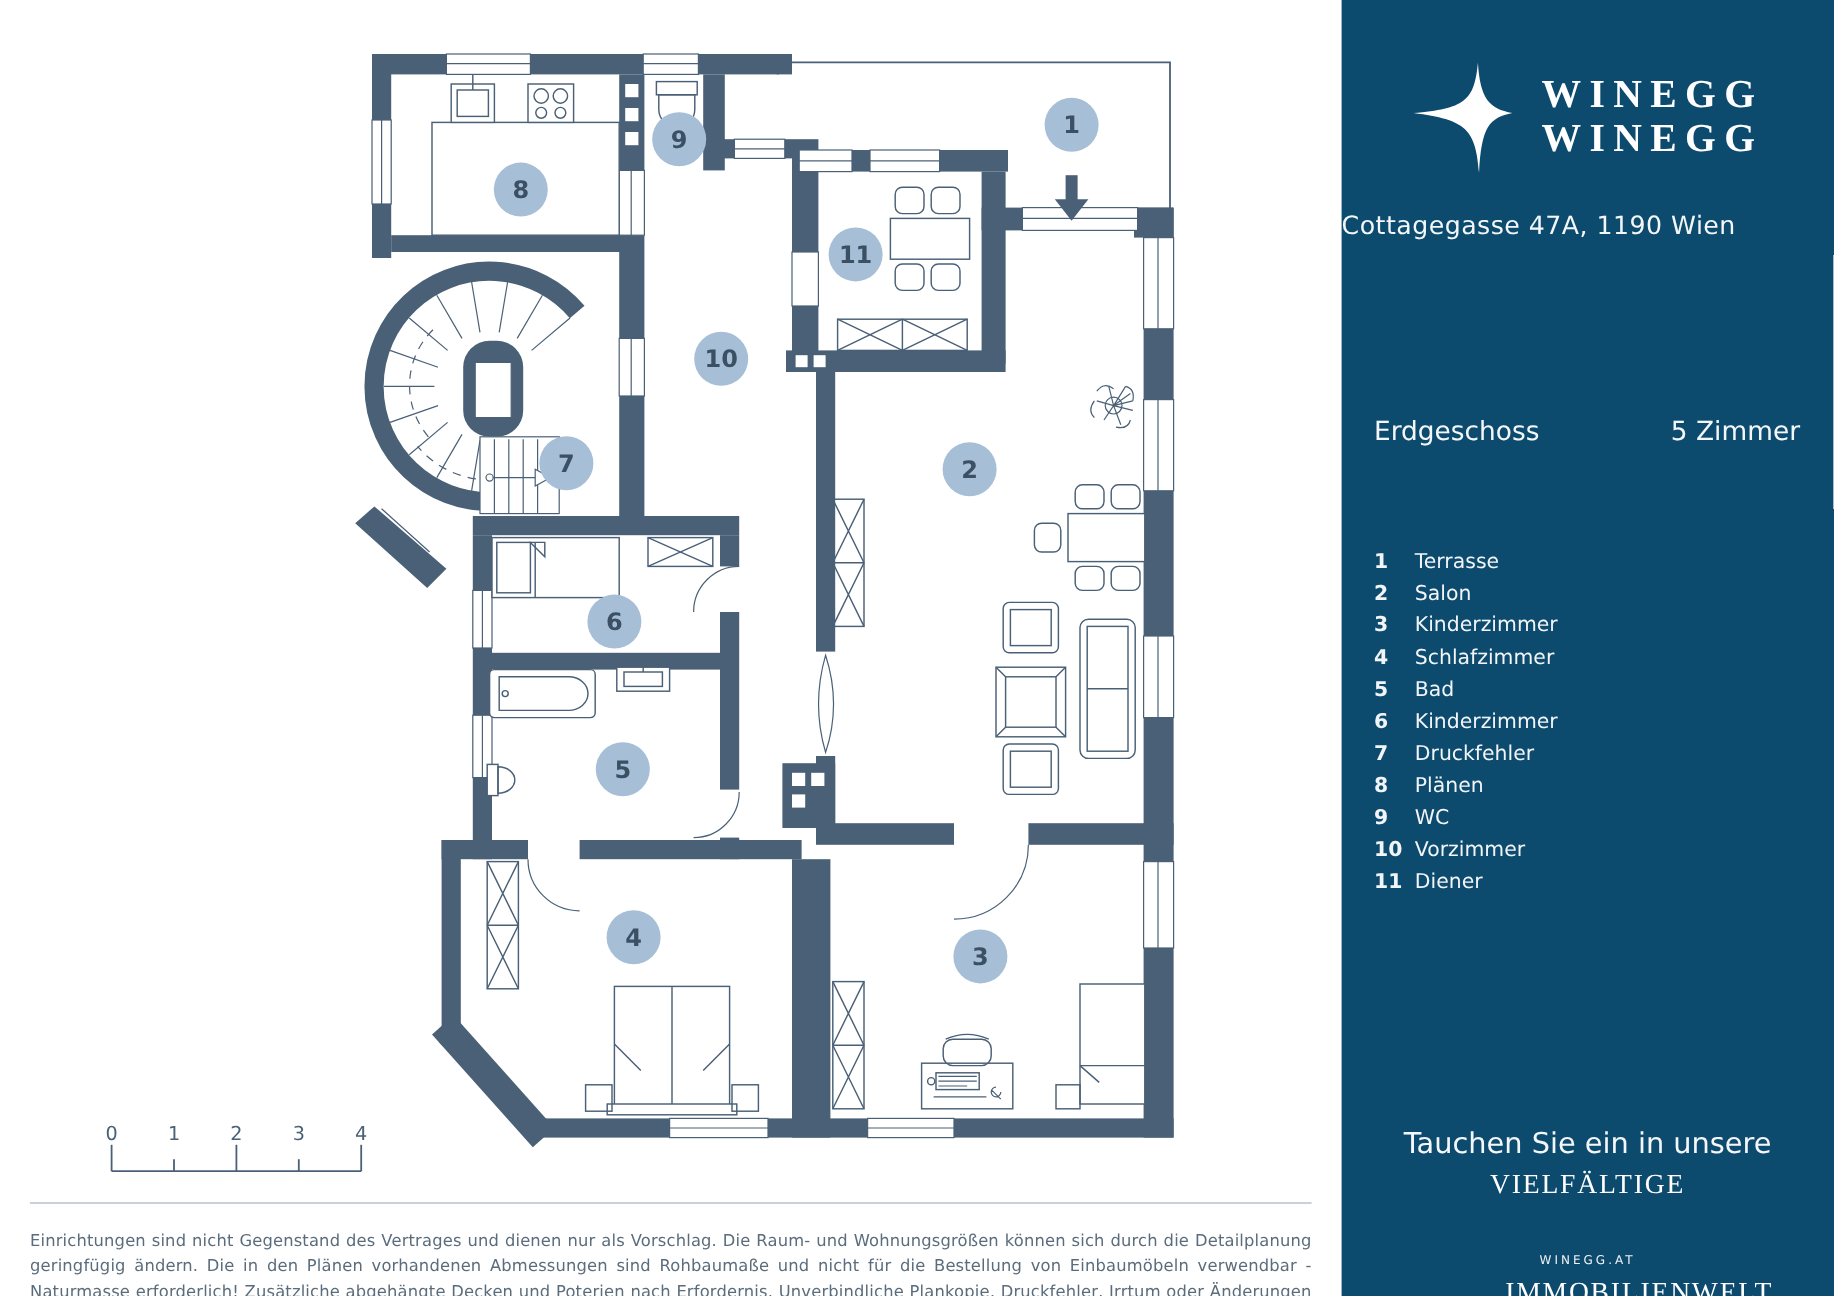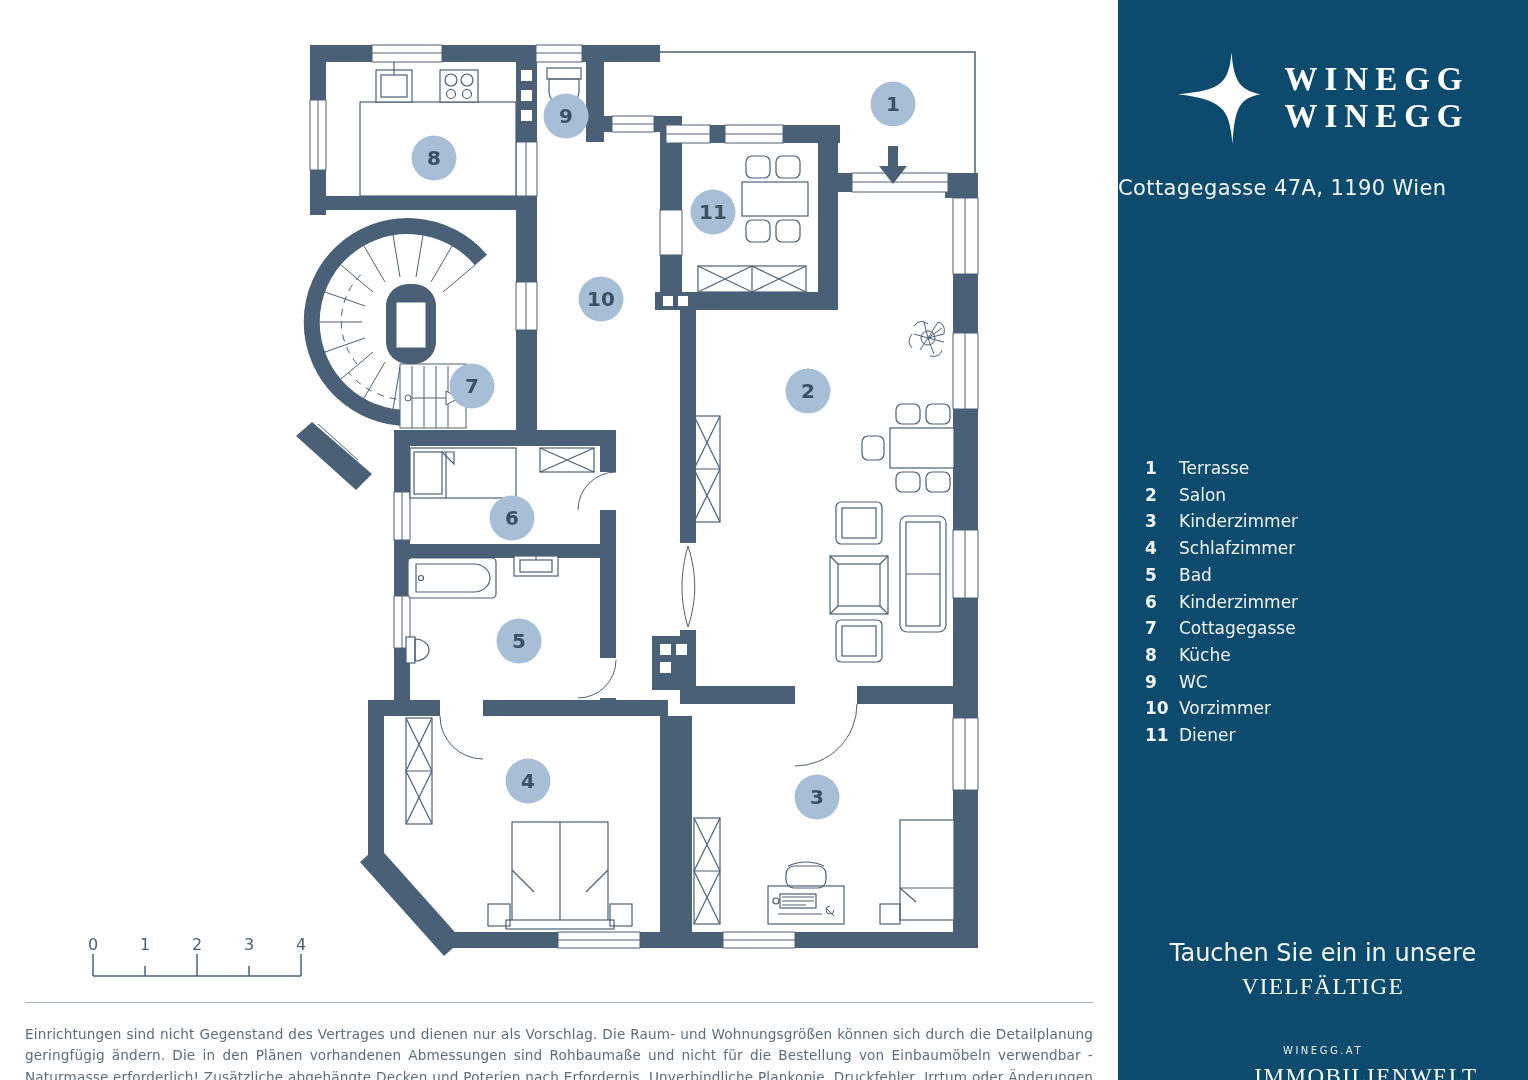--- a/index.html
+++ b/index.html
@@ -320,20 +320,24 @@
       <path d="M0,-46 C2,-14 10,-6 30,-2 C10,2 3,10 1,50 C-2,12 -10,4 -56,-2 C-12,-6 -3,-12 0,-46 Z" fill="#ffffff"></path>
     </svg>
     <div class="logo-text">
       <div>WINEGG</div>
       <div>WINEGG</div>
     </div>
   </div>
 
   <div class="address">Cottagegasse 47A, 1190 Wien</div>
 
+  <div class="floor-row">
+    <span>Erdgeschoss</span>
+    <span>5 Zimmer</span>
+  </div>
 
   <div class="legend" id="legend">
       <div class="legend-row">
         <span class="num">1</span>
         <span>Terrasse</span>
       </div>
       <div class="legend-row">
         <span class="num">2</span>
         <span>Salon</span>
       </div>
@@ -348,25 +352,25 @@
       <div class="legend-row">
         <span class="num">5</span>
         <span>Bad</span>
       </div>
       <div class="legend-row">
         <span class="num">6</span>
         <span>Kinderzimmer</span>
       </div>
       <div class="legend-row">
         <span class="num">7</span>
-        <span>Cottagegasse</span>
+        <span>Druckfehler</span>
       </div>
       <div class="legend-row">
         <span class="num">8</span>
-        <span>Küche</span>
+        <span>Plänen</span>
       </div>
       <div class="legend-row">
         <span class="num">9</span>
         <span>WC</span>
       </div>
       <div class="legend-row">
         <span class="num">10</span>
         <span>Vorzimmer</span>
       </div>
       <div class="legend-row">

